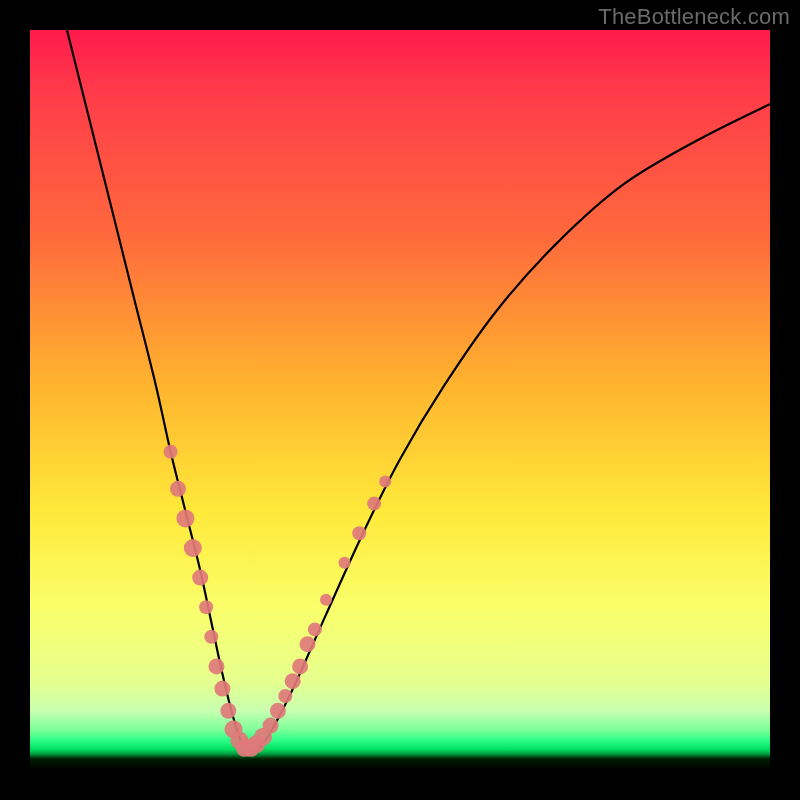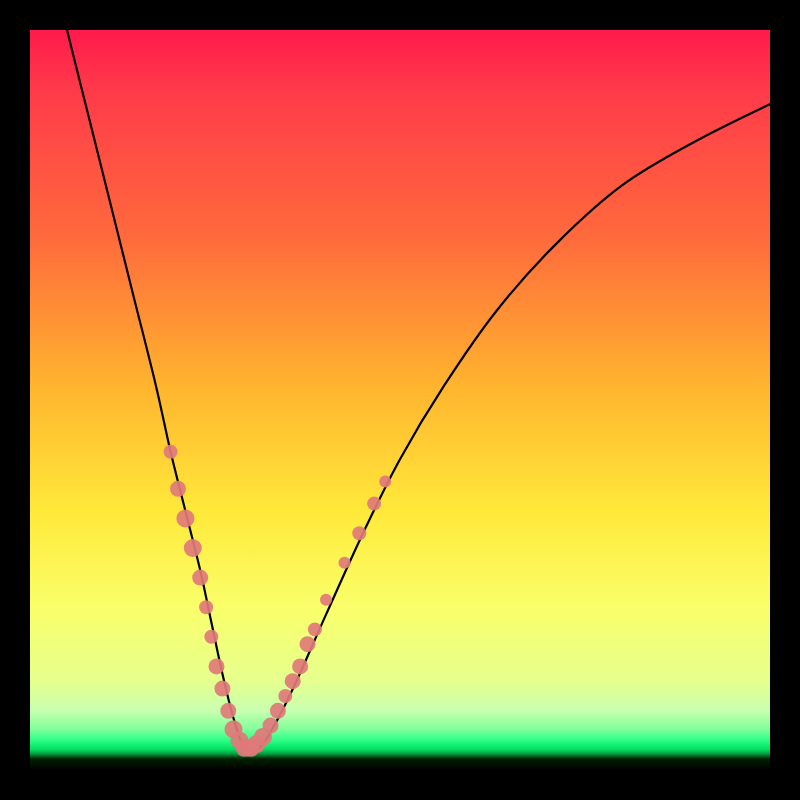--- a/index.html
+++ b/index.html
@@ -96,13 +96,14 @@
           <circle cx="277.5" cy="614.2" r="8" fill="#e07a7a" fill-opacity="0.92"></circle>
           <circle cx="284.90000000000003" cy="599.4" r="7" fill="#e07a7a" fill-opacity="0.92"></circle>
           <circle cx="296" cy="569.8" r="6" fill="#e07a7a" fill-opacity="0.92"></circle>
           <circle cx="314.5" cy="532.8" r="6" fill="#e07a7a" fill-opacity="0.92"></circle>
           <circle cx="329.3" cy="503.2" r="7" fill="#e07a7a" fill-opacity="0.92"></circle>
           <circle cx="344.1" cy="473.6" r="7" fill="#e07a7a" fill-opacity="0.92"></circle>
           <circle cx="355.2" cy="451.4" r="6" fill="#e07a7a" fill-opacity="0.92"></circle>
         </g>
     </svg>
   </div>
+  <div class="watermark">TheBottleneck.com</div>
 </div>
 
 </body></html>

